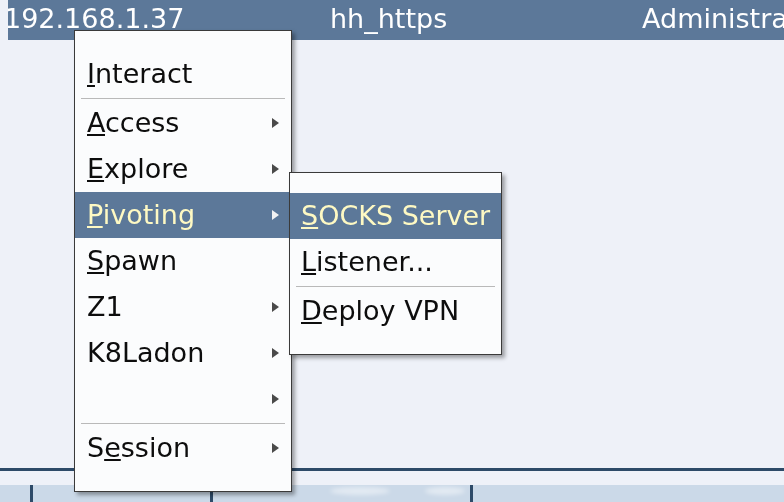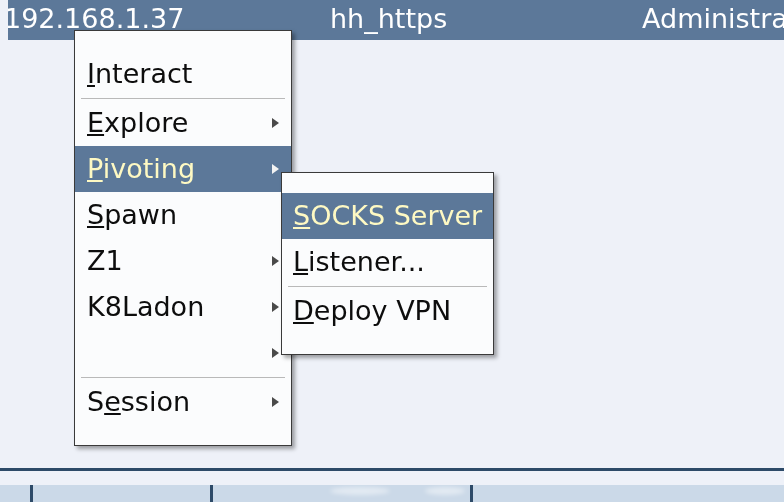--- a/index.html
+++ b/index.html
@@ -98,21 +98,21 @@
     box-shadow: 3px 3px 4px rgba(0,0,0,0.35);
     padding: 20px 0;
     box-sizing: border-box;
   }
   #context-menu {
     left: 74px;
     top: 30px;
     width: 218px;
   }
   #submenu-pivoting {
-    left: 281px;
+    left: 289px;
     top: 172px;
     width: 213px;
   }
   .menu-item {
     position: relative;
     height: 46px;
     line-height: 46px;
     padding: 0 10px 0 12px;
     font-size: 27px;
     color: #0d0d0d;
@@ -228,20 +228,21 @@
   <div class="col-divider" style="left:30px;"></div>
   <div class="col-divider" style="left:210px;"></div>
   <div class="col-divider" style="left:470px;"></div>
   <div class="col-gloss" style="left:330px; width:60px;"></div>
   <div class="col-gloss" style="left:425px; width:40px;"></div>
 </div>
 
 <div class="popup-menu" id="context-menu">
     <div class="menu-item"><span class="label-text"><span class="mnemonic">I</span>nteract</span></div>
     <div class="menu-separator"></div>
+    <div class="menu-item"><span class="label-text"><span class="mnemonic">A</span>ccess</span><span class="submenu-arrow"></span></div>
     <div class="menu-item"><span class="label-text"><span class="mnemonic">E</span>xplore</span><span class="submenu-arrow"></span></div>
     <div class="menu-item selected"><span class="label-text"><span class="mnemonic">P</span>ivoting</span><span class="submenu-arrow"></span></div>
     <div class="menu-item"><span class="label-text"><span class="mnemonic">S</span>pawn</span></div>
     <div class="menu-item"><span class="label-text">Z1</span><span class="submenu-arrow"></span></div>
     <div class="menu-item"><span class="label-text">K8Ladon</span><span class="submenu-arrow"></span></div>
     <div class="menu-item"><span class="submenu-arrow"></span></div>
     <div class="menu-separator"></div>
     <div class="menu-item"><span class="label-text">S<span class="mnemonic">e</span>ssion</span><span class="submenu-arrow"></span></div>
   </div>
 

